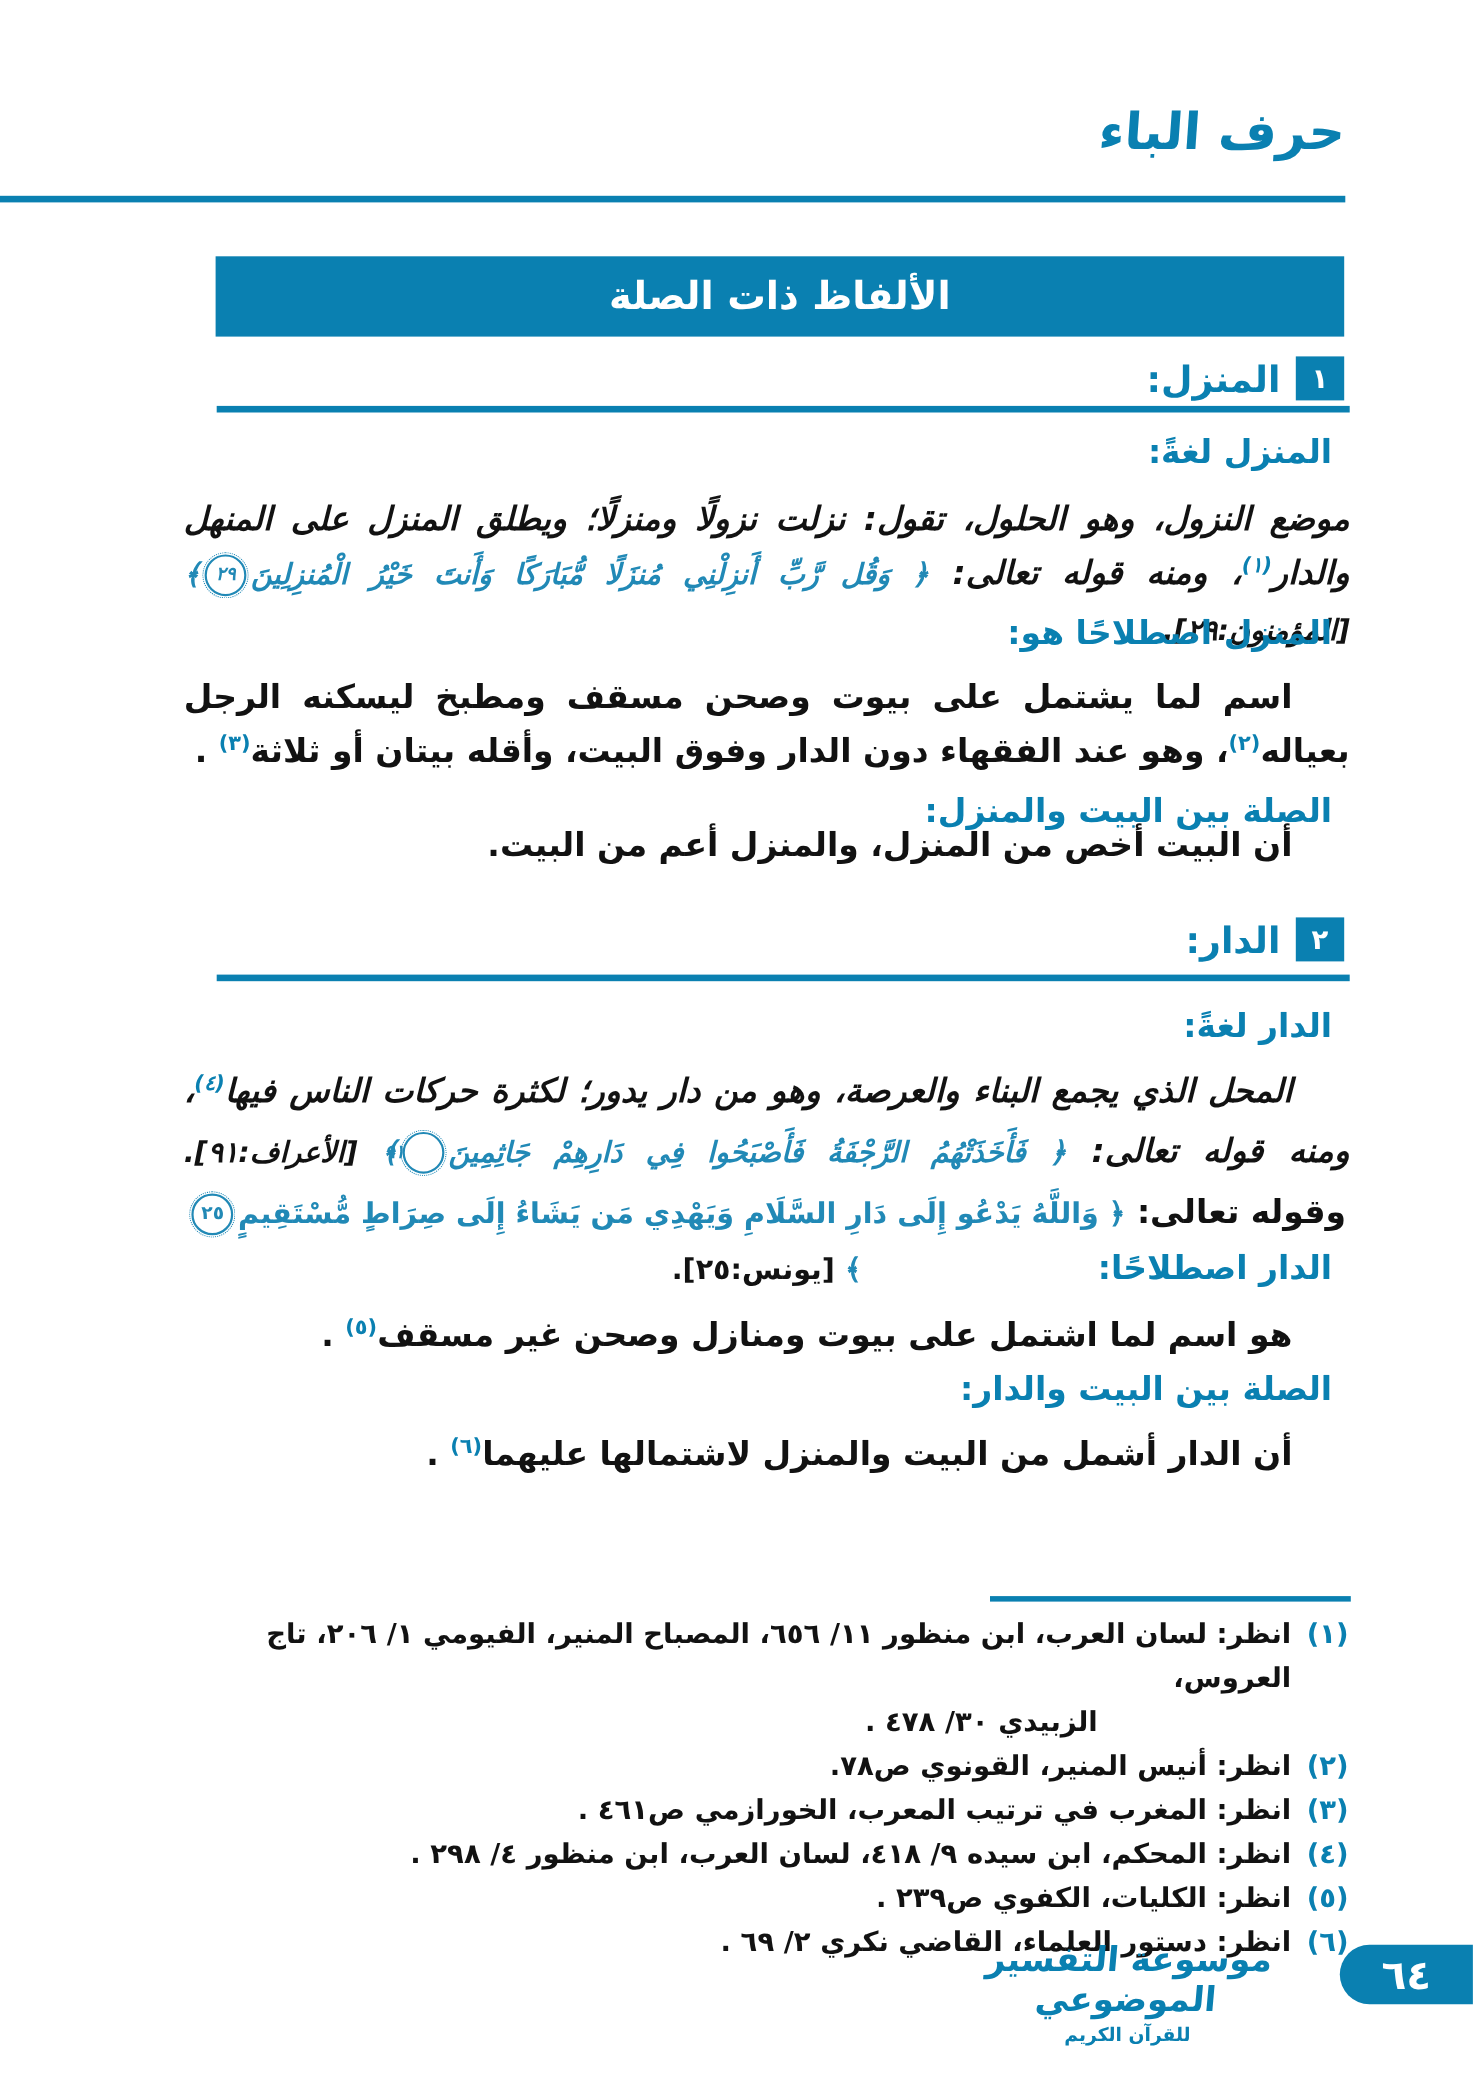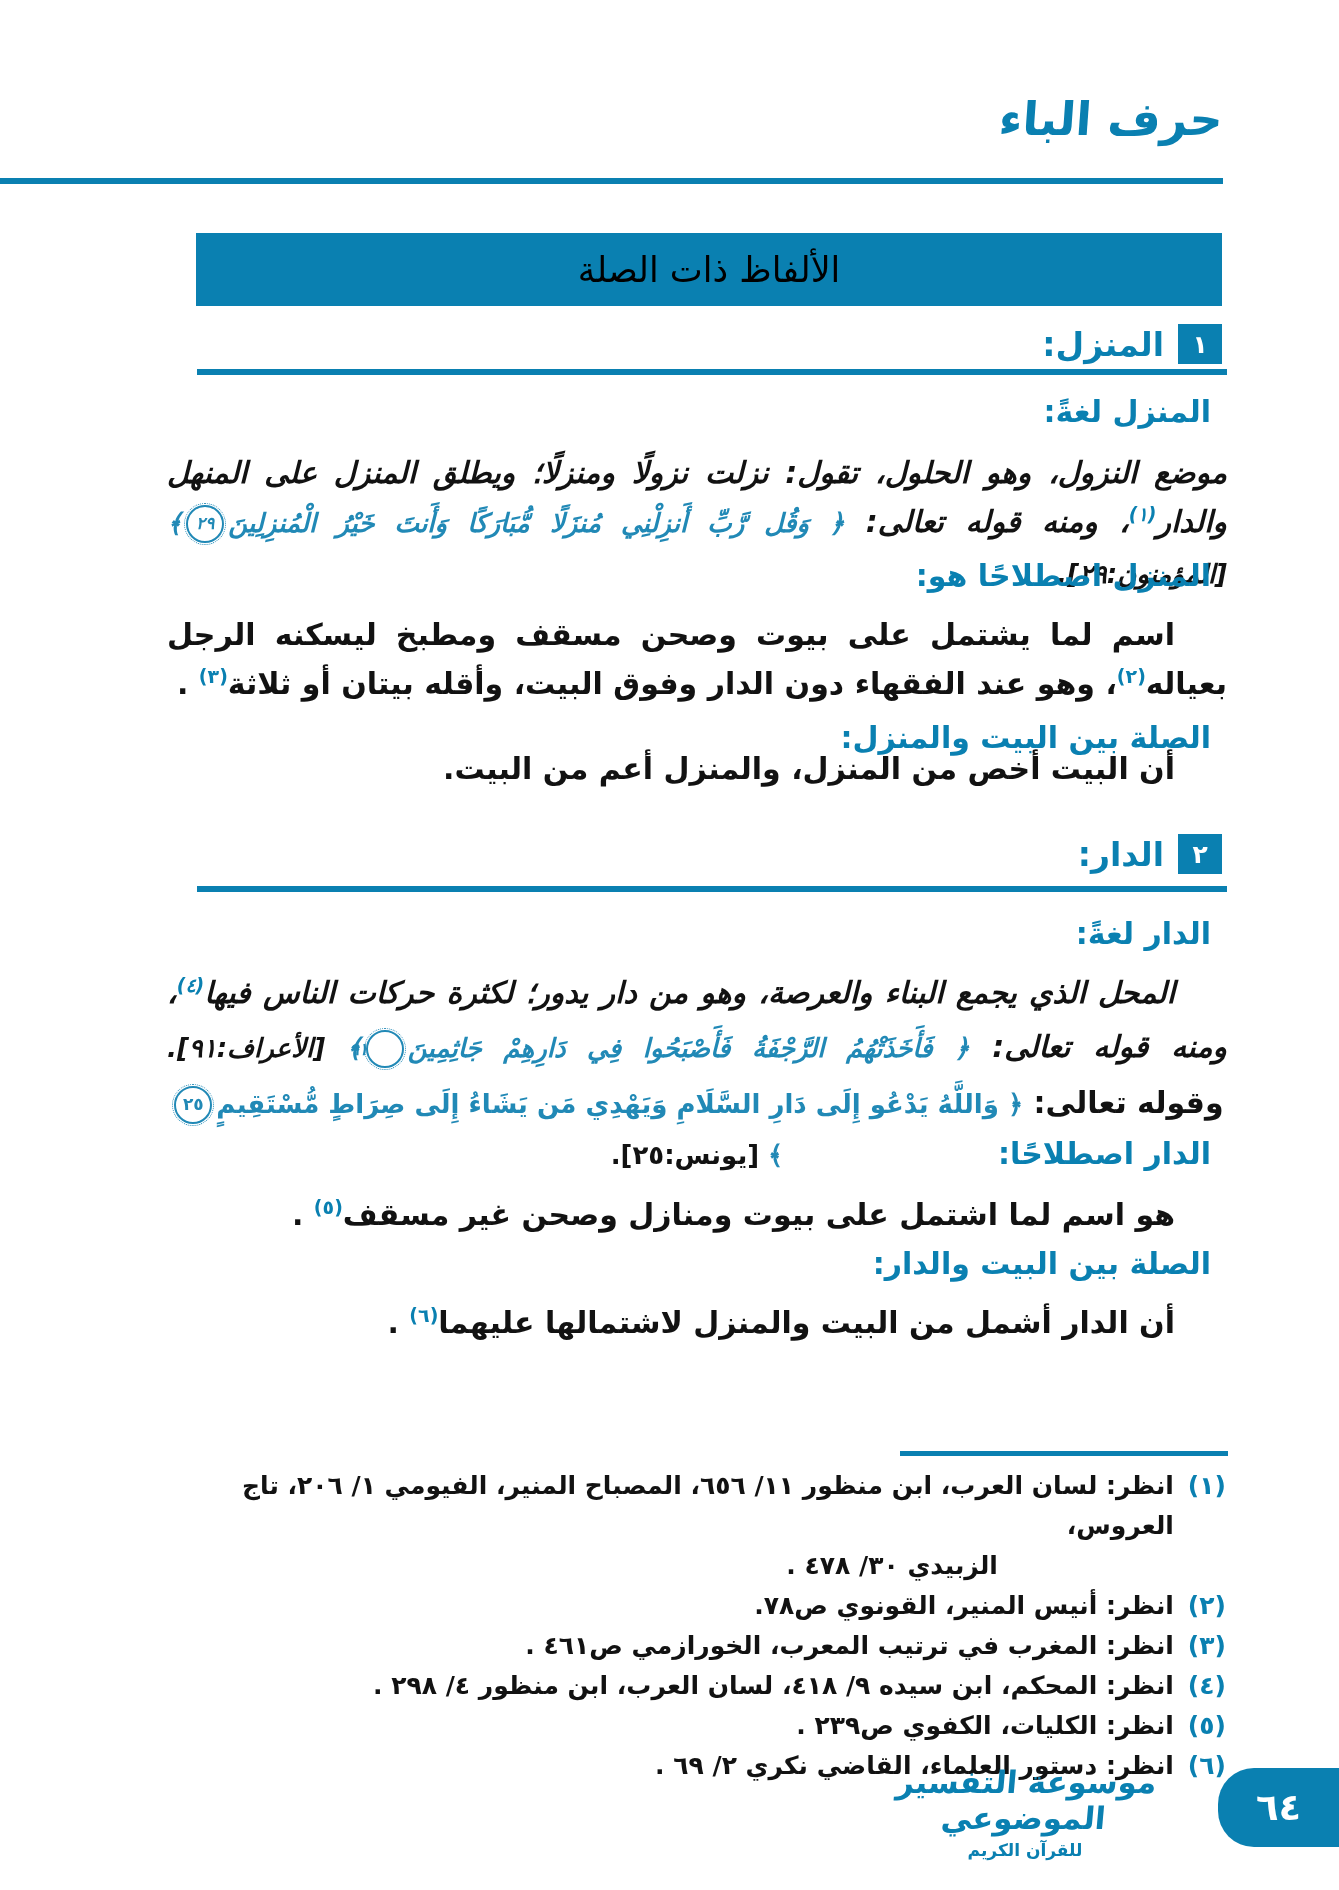--- a/index.html
+++ b/index.html
@@ -20,21 +20,21 @@
   }
   .rule-top{
     position:absolute; top:178px; left:0; width:1223px; height:6px;
     background:#0a80b1;
   }
   
   .banner{
     position:absolute; top:233px; left:196px; width:1026px; height:73px;
     background:#0a80b1; display:flex; align-items:center; justify-content:center;
   }
-  .banner-title{ color:#000000; font-size:35px; font-weight:normal; }
+  .banner-title{ color:#ffffff; font-size:35px; font-weight:bold; }
   
   .sec-row{ position:absolute; right:117px; display:flex; align-items:center; }
   .sec-badge{
     width:44px; height:40px; background:#0a80b1; color:#ffffff;
     display:flex; align-items:center; justify-content:center;
     font-size:25px; font-weight:bold; flex:none;
   }
   .sec-title{ color:#0a80b1; font-size:33px; font-weight:bold; margin-right:14px; }
   .sec-rule{
     position:absolute; right:112px; width:1030px; height:6px; background:#0a80b1;
@@ -78,21 +78,21 @@
   .fn-text{ text-align:right; }
   .fn-cont{ display:block; margin-right:176px; }
   
   .logo{
     position:absolute; top:1764px; left:860px; width:330px;
     text-align:center; color:#0a80b1;
   }
   .logo-title{ font-size:31px; font-weight:bold; transform:skewX(-5deg); }
   .logo-subtitle{ font-size:17px; font-weight:bold; margin-top:4px; }
   .page-badge{
-    position:absolute; top:1768px; right:0; width:121px; height:79px;
+    position:absolute; top:1768px; right:0; width:121px; height:54px;
     background:#0a80b1; border-radius:36px 0 0 36px;
     display:flex; align-items:center; justify-content:center;
   }
   .page-num{ color:#ffffff; font-size:37px; font-weight:bold; }
 </style>
 </head>
 <body>
 
 <div class="page">
 

